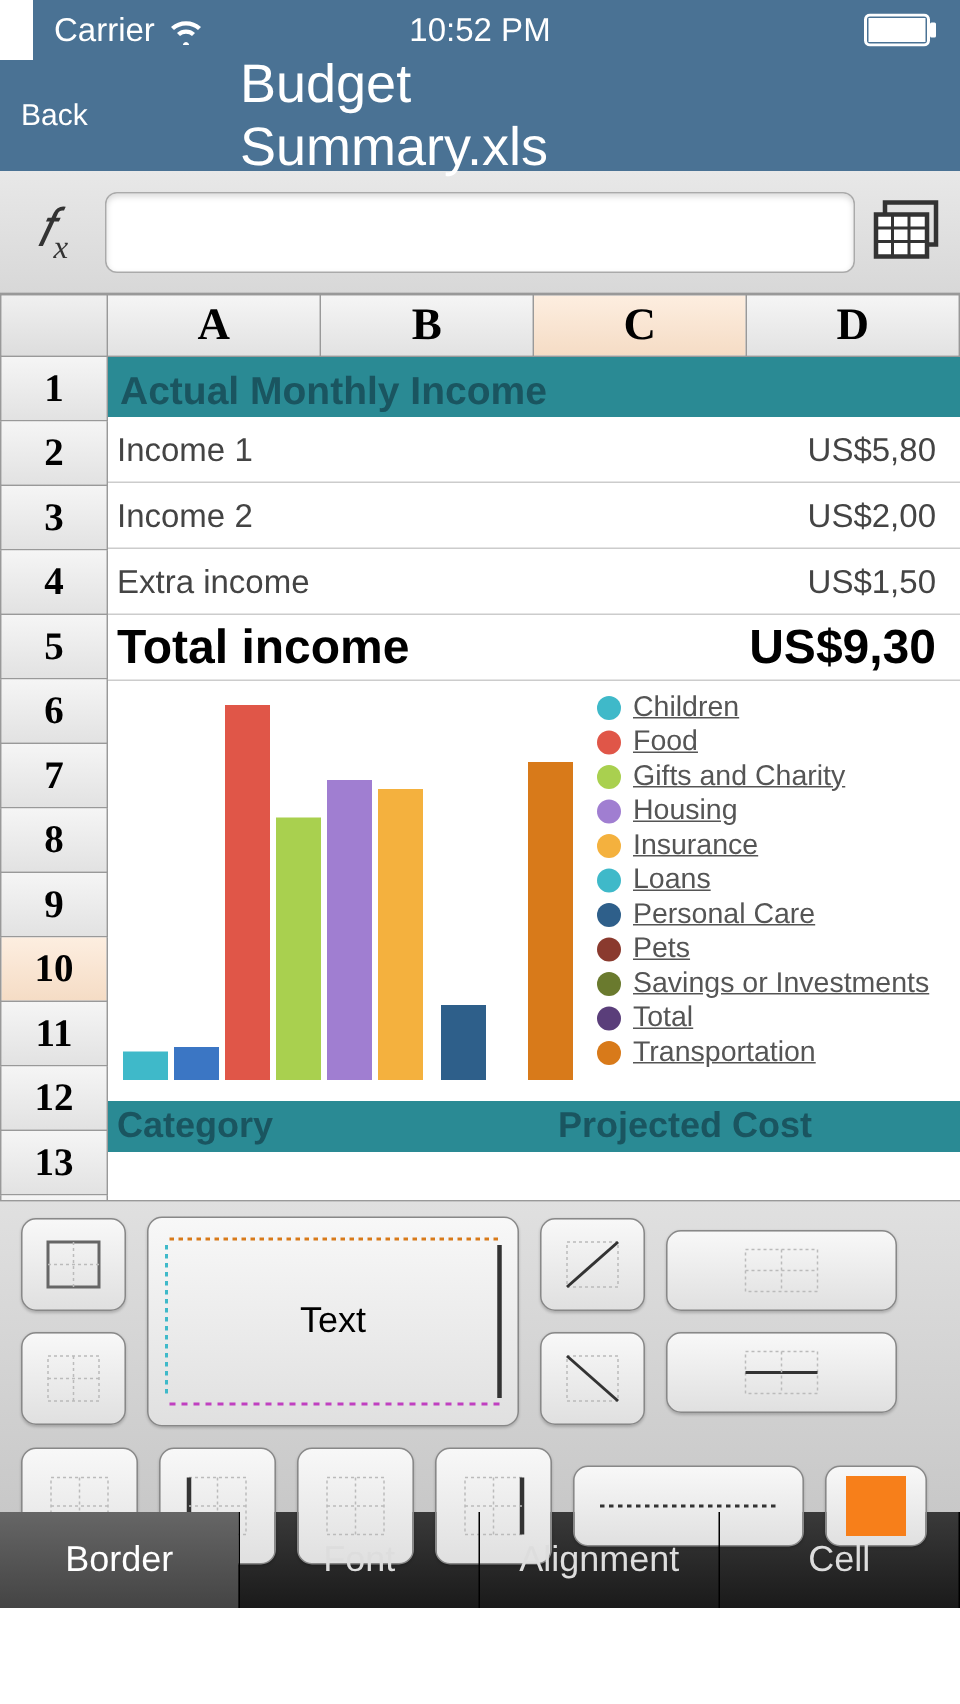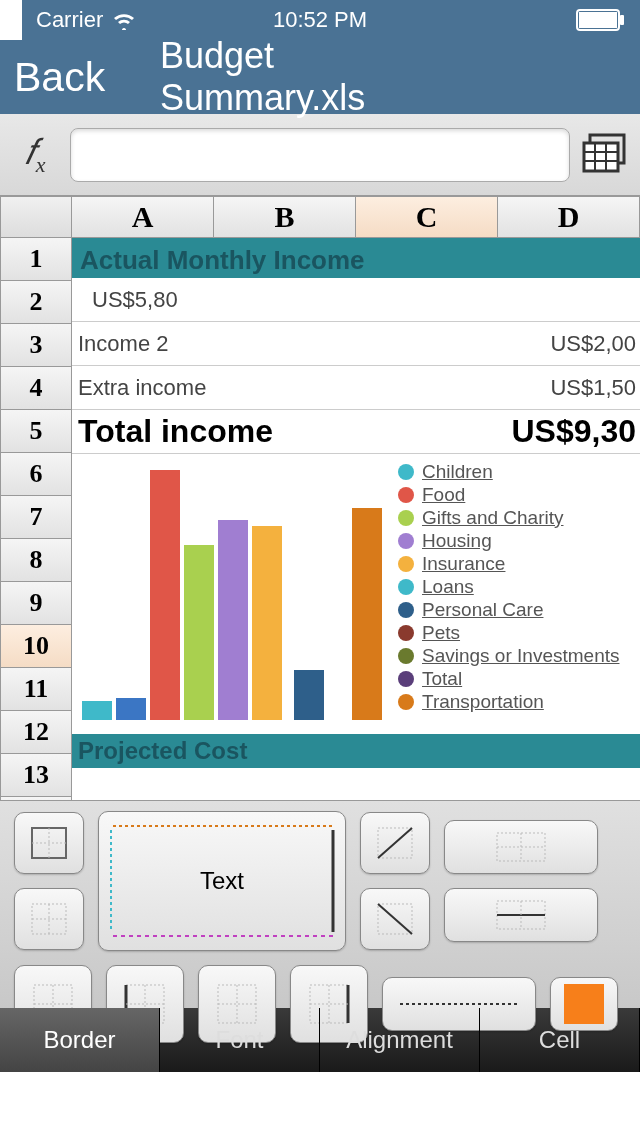--- a/index.html
+++ b/index.html
@@ -4,21 +4,21 @@
 <style>
 * { box-sizing: border-box; margin: 0; padding: 0; }
 body { font-family: -apple-system, "Helvetica Neue", Arial, sans-serif; width: 640px; height: 1136px; overflow: hidden; background: #fff; }
 
 .status-bar { height: 40px; background: #4a7294; color: #fff; display: flex; justify-content: space-between; align-items: center; padding: 0 14px; font-size: 22px; margin-left: 22px; }
 .status-left { display: flex; align-items: center; gap: 8px; }
 .status-center { position: absolute; left: 50%; transform: translateX(-50%); font-weight: 500; }
 .status-right { display: flex; align-items: center; }
 
 .header { height: 74px; background: #4a7294; color: #fff; display: flex; align-items: center; padding: 0 14px; position: relative; }
-.back-btn { font-size: 41px; font-weight: 300; }
+.back-btn { font-size: 20px; font-weight: 300; }
 .title { position: absolute; left: 50%; transform: translateX(-50%); font-size: 36px; font-weight: 400; }
 
 .formula-bar { height: 82px; background: linear-gradient(#e8e8e8,#d8d8d8); display: flex; align-items: center; padding: 0 10px; gap: 10px; border-bottom: 1px solid #999; }
 .fx { font-family: Georgia, serif; font-style: italic; font-size: 36px; color: #333; width: 50px; text-align: center; }
 .formula-input { flex: 1; height: 54px; background: #fff; border: 1px solid #aaa; border-radius: 8px; box-shadow: inset 0 2px 4px rgba(0,0,0,0.15); }
 .sheets-icon { width: 50px; height: 44px; }
 
 .sheet { height: 604px; display: flex; flex-direction: column; background: #fff; }
 .col-headers { display: flex; height: 42px; }
 .corner { width: 72px; background: linear-gradient(#f0f0f0,#ddd); border: 1px solid #999; }
@@ -28,21 +28,21 @@
 .sheet-body { flex: 1; display: flex; overflow: hidden; }
 .row-headers { width: 72px; display: flex; flex-direction: column; }
 .row-h { height: 44px; background: linear-gradient(#f5f5f5,#e2e2e2); border: 1px solid #999; border-top: none; text-align: center; font-family: Georgia, serif; font-size: 26px; font-weight: bold; line-height: 42px; }
 .row-h.sel { background: linear-gradient(#fdeee0,#f5dcc5); }
 .row-h.small { height: 32px; font-size: 22px; line-height: 30px; }
 
 .cells { flex: 1; position: relative; overflow: hidden; }
 .section-header { background: #2a8a94; height: 40px; padding-left: 8px; color: #1a5560; font-weight: bold; font-size: 26px; line-height: 44px; font-family: Verdana, sans-serif; }
 .data-row { height: 44px; display: flex; align-items: center; border-bottom: 1px solid #ccc; font-family: Verdana, sans-serif; font-size: 22px; color: #444; }
 .data-row .lbl { flex: 1; padding-left: 6px; }
-.data-row .val { padding-right: 4px; white-space: nowrap; margin-left: 20px; }
+.data-row .val { padding-right: 16px; white-space: nowrap; margin-left: 20px; }
 .data-row.total .lbl, .data-row.total .val { font-weight: bold; color: #000000; font-size: 32px; }
 
 .chart-area { height: 280px; display: flex; padding: 6px 0 0 6px; }
 .bars { width: 320px; display: flex; align-items: flex-end; gap: 4px; height: 260px; padding-left: 4px; }
 .bar { width: 30px; }
 .legend { flex: 1; font-family: Verdana, sans-serif; font-size: 19px; color: #555; }
 .legend-item { display: flex; align-items: center; gap: 8px; height: 23px; text-decoration: underline; }
 .dot { width: 16px; height: 16px; border-radius: 50%; flex-shrink: 0; }
 
 .cat-row { background: #2a8a94; height: 34px; display: flex; color: #1a5560; font-weight: bold; font-size: 24px; font-family: Verdana, sans-serif; line-height: 34px; }
@@ -130,20 +130,21 @@
       <div class="row-h">9</div>
       <div class="row-h sel">10</div>
       <div class="row-h">11</div>
       <div class="row-h">12</div>
       <div class="row-h">13</div>
       <div class="row-h small">14</div>
     </div>
     <div class="cells">
       <div class="section-header">Actual Monthly Income</div>
       <div class="data-row">
+          <div class="lbl">Income 1</div>
           <div class="val">US$5,80</div>
         </div>
       <div class="data-row">
           <div class="lbl">Income 2</div>
           <div class="val">US$2,00</div>
         </div>
       <div class="data-row">
           <div class="lbl">Extra income</div>
           <div class="val">US$1,50</div>
         </div>
@@ -207,20 +208,21 @@
               <div class="dot" style="background: rgb(90, 62, 122);"></div>
               <span>Total</span>
             </div>
             <div class="legend-item">
               <div class="dot" style="background: rgb(216, 122, 26);"></div>
               <span>Transportation</span>
             </div>
           </div>
       </div>
       <div class="cat-row">
+        <div>Category</div>
         <div>Projected Cost</div>
       </div>
     </div>
   </div>
 </div>
 
 <div class="format-panel">
   <div class="fp-row">
     <div class="fp-col">
       <div class="fp-btn fp-small">

